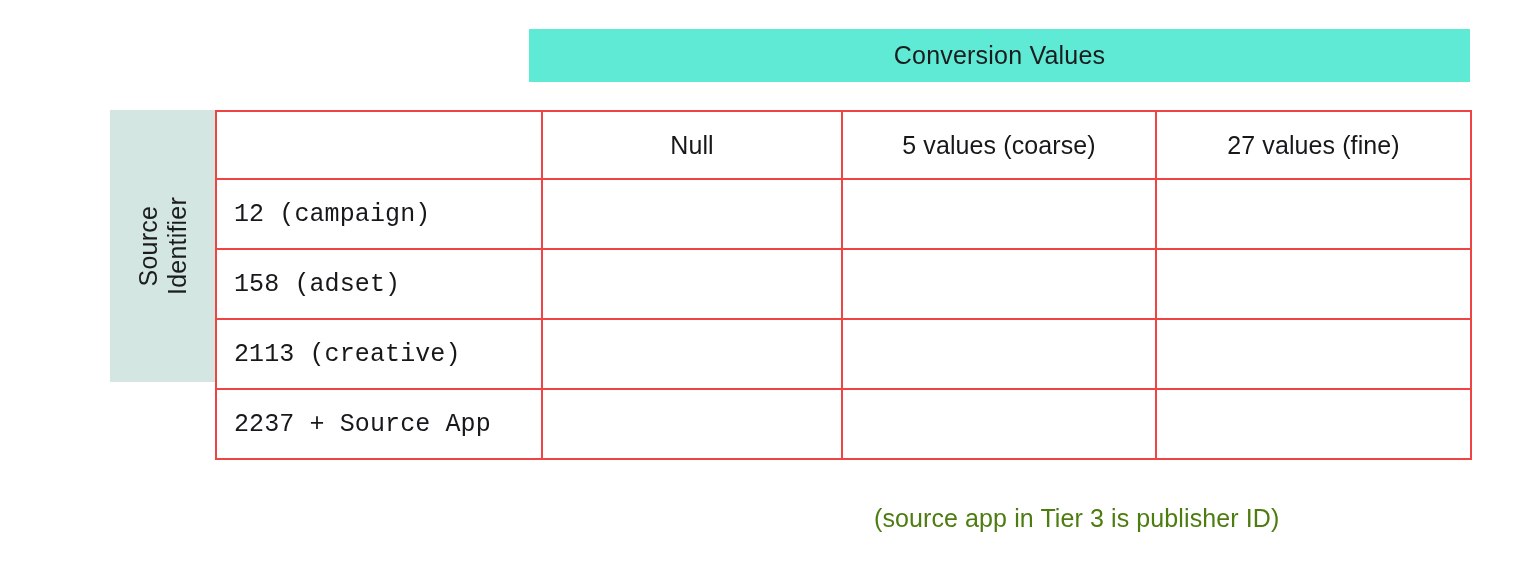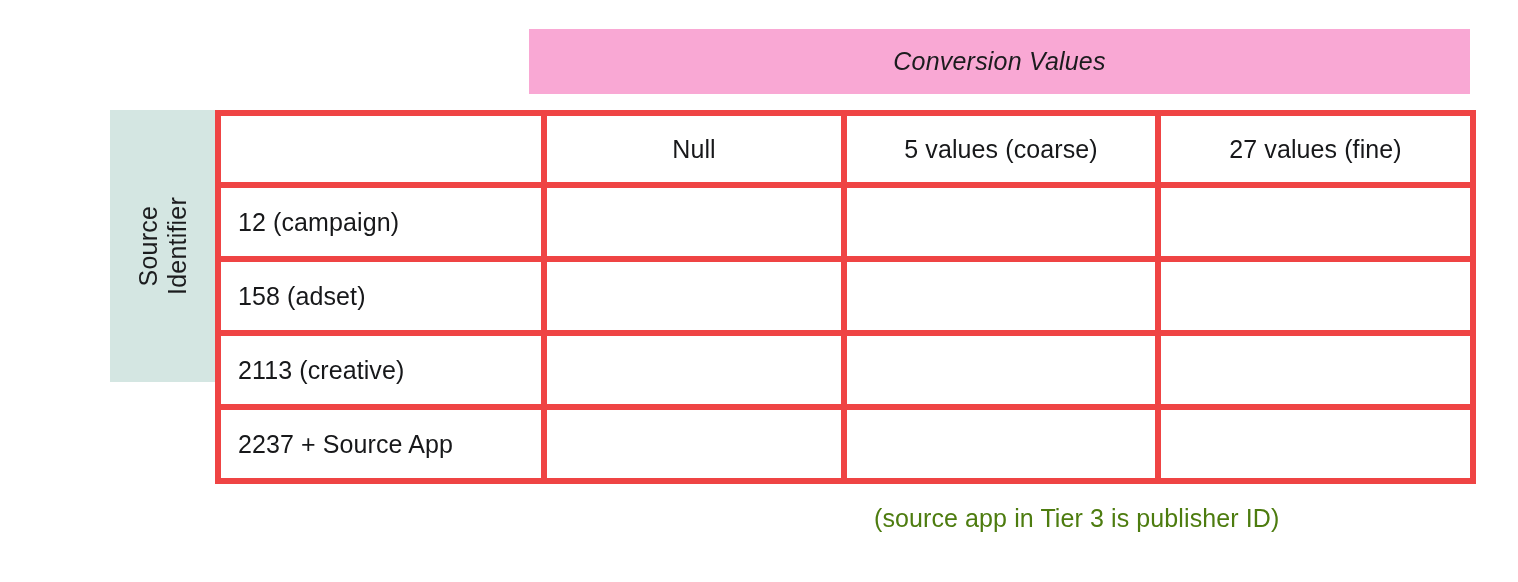--- a/index.html
+++ b/index.html
@@ -15,26 +15,25 @@
     color: #17181a;
     overflow: hidden;
   }
 
   
   #conversion-values-banner {
     position: absolute;
     left: 529px;
     top: 29px;
     width: 941px;
-    height: 65px;
-    background: #f9a8d4;
+    height: 53px;
+    background: #5eead4;
     display: flex;
     align-items: center;
     justify-content: center;
-    font-style: italic;
   }
   #conversion-values-banner .banner-text {
     font-size: 25px;
     letter-spacing: 0.2px;
     color: #1b1c1e;
   }
 
   
   #source-identifier-band {
     position: absolute;
@@ -69,34 +68,34 @@
     position: absolute;
     left: 215px;
     top: 110px;
     width: 1255px;
     height: 341px;
     border-collapse: collapse;
     table-layout: fixed;
   }
   #matrix-table td,
   #matrix-table th {
-    border: 6px solid #ef4444;
+    border: 2px solid #ef4444;
     padding: 0;
     margin: 0;
     font-weight: normal;
     background: #ffffff;
   }
   
   col.c-label { width: 326px; }
   col.c-null  { width: 300px; }
   col.c-coarse{ width: 314px; }
   col.c-fine  { width: 315px; }
 
   tr.header-row td { height: 66px; }
-  tr.data-row td   { height: 68px; }
+  tr.data-row td   { height: 68px; font-family: Liberation Mono, monospace; }
 
   .col-head {
     text-align: center;
     font-size: 25px;
     letter-spacing: 0.1px;
     color: #17181a;
   }
   .row-head {
     text-align: left;
     padding-left: 17px !important;

